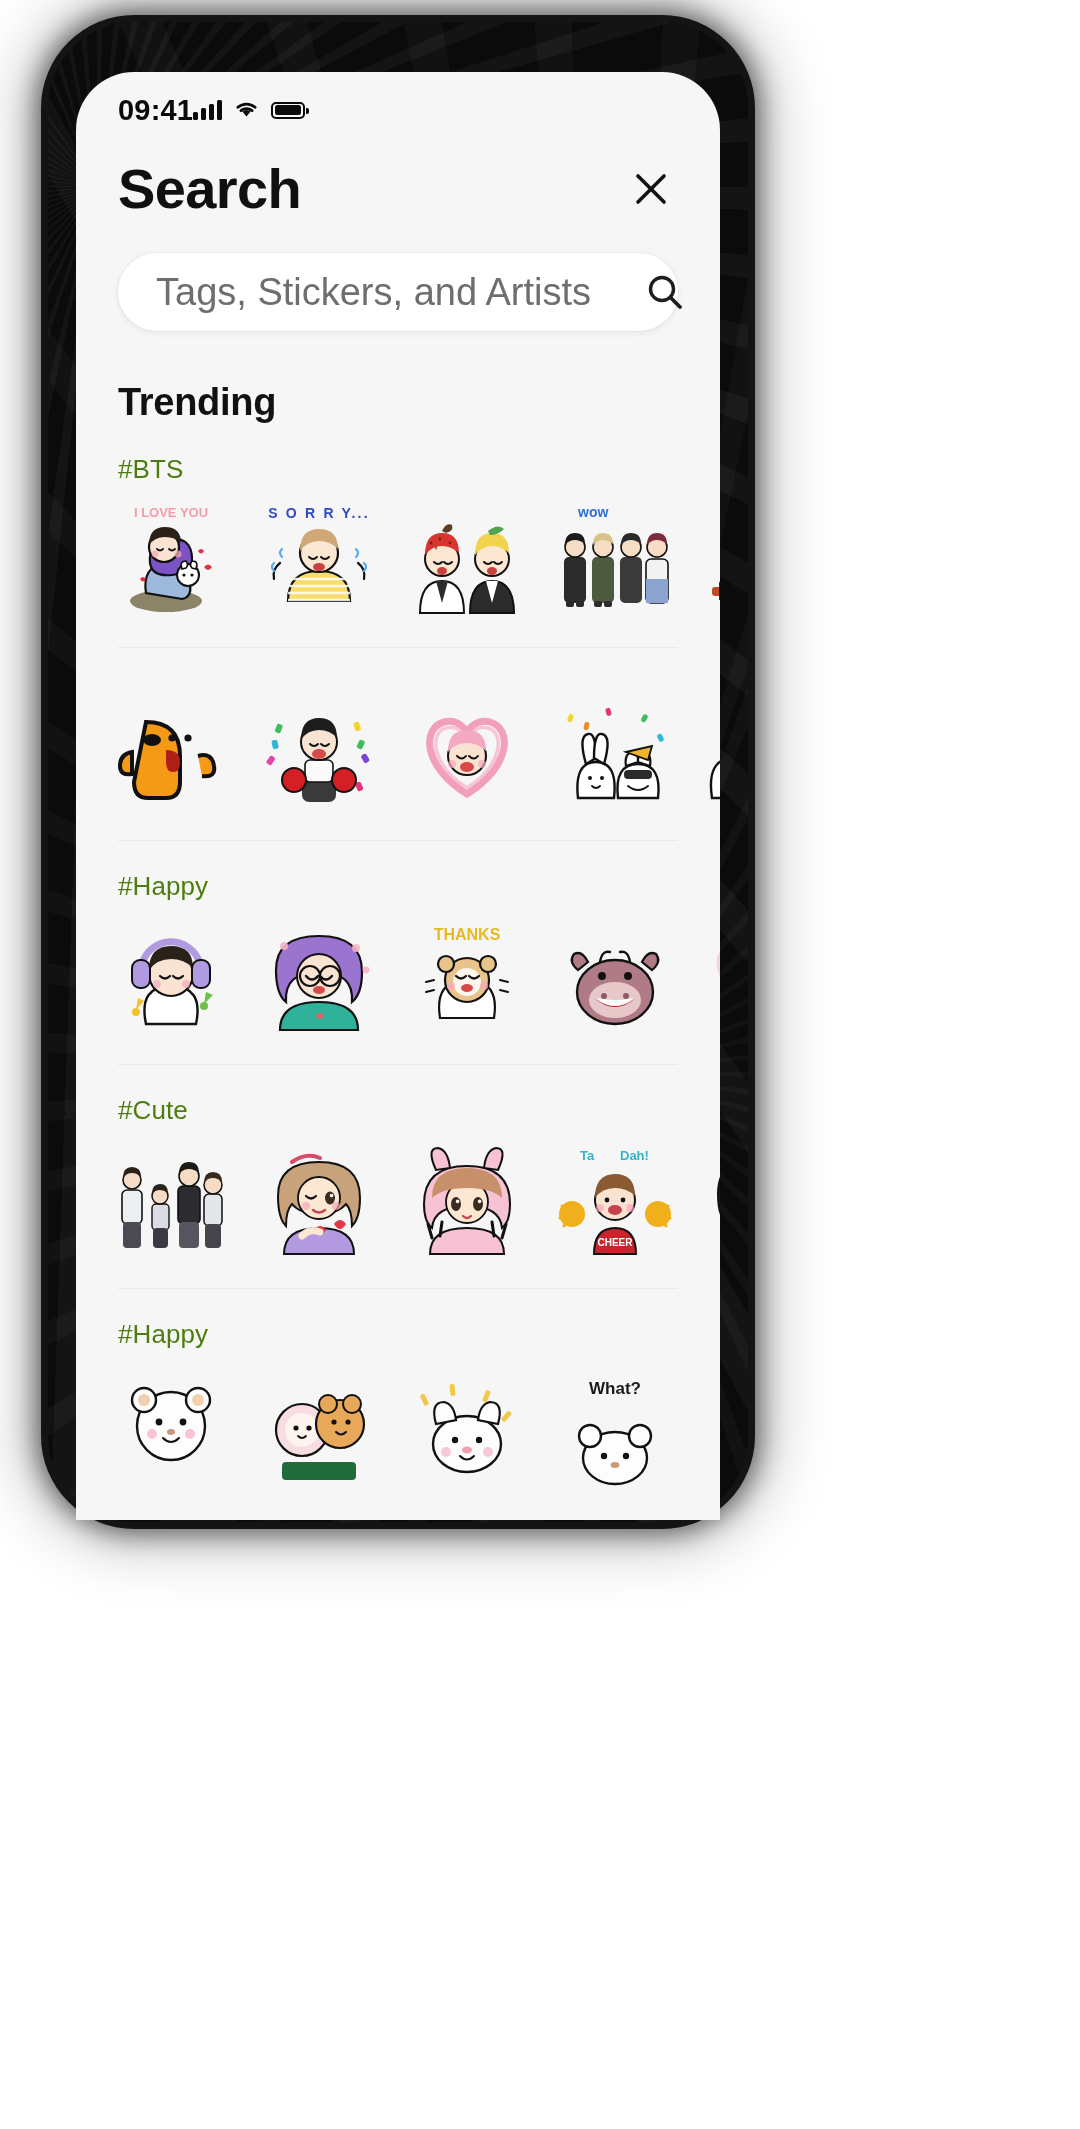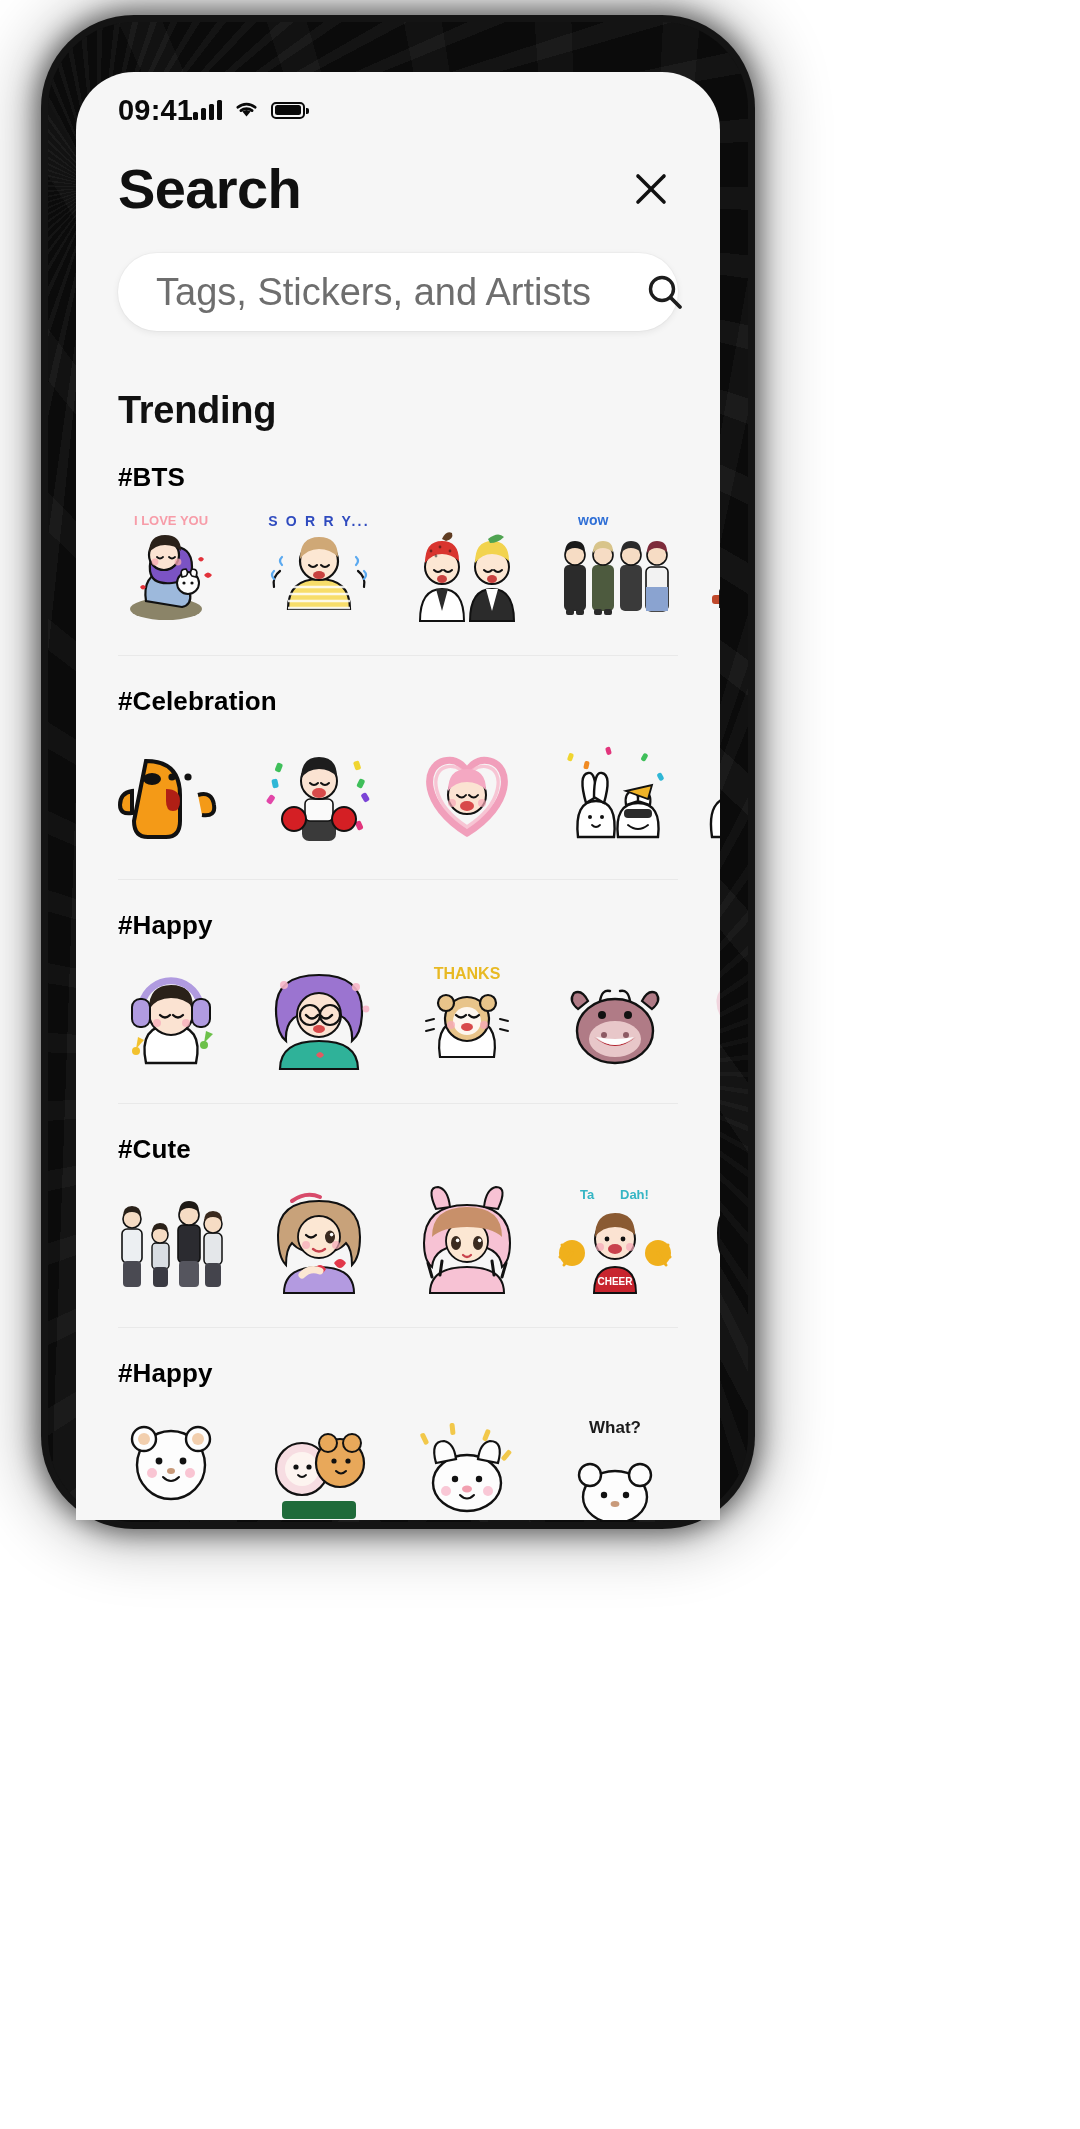--- a/index.html
+++ b/index.html
@@ -61,25 +61,25 @@
     box-shadow:0 2px 7px rgba(0,0,0,.07), 0 0 0 1px rgba(0,0,0,.025);
   }
   .search-input{
     flex:1; border:none; outline:none; background:transparent;
     font-family:"Liberation Sans", sans-serif; font-size:38px; color:#2a2a2a;
   }
   .search-input::placeholder{ color:#6e6e6e; }
   .search-icon{ flex:0 0 auto; display:flex; align-items:center; justify-content:center; cursor:pointer; }
 
   
-  .content{ padding:12px 0 0 0; height:1206px; overflow:hidden; }
+  .content{ padding:4px 0 0 0; height:1206px; overflow:hidden; }
   .trending-title{ font-size:38px; font-weight:700; color:#111; padding:46px 42px 0 42px; letter-spacing:-.3px; }
 
   .cat{ padding-top:30px; }
-  .cat-label{ font-size:26px; font-weight:700; color:#000000; padding:0 42px 0 42px; letter-spacing:.1px; }
+  .cat-label{ font-size:26px; font-weight:400; color:#4d7c0f; padding:0 42px 0 42px; letter-spacing:.1px; }
 
   .strip{ display:flex; gap:10px; padding:16px 0 0 34px; overflow:hidden; }
   .cell{ flex:0 0 122px; height:122px; margin-right:16px; position:relative; }
   .cell svg{ width:100%; height:100%; display:block; }
 
   .divider{ height:1px; background:#e9e9e9; margin:24px 42px 0 42px; }
 
   
   .cap{ font-family:"Liberation Sans", sans-serif; font-weight:700; }
 </style>
@@ -258,21 +258,20 @@
                 <path d="M36 64 q4 4 8 0" stroke="#111" stroke-width="2" fill="none" stroke-linecap="round"></path>
                 <path d="M18 82 q4-10 22-10 q18 0 22 10 v16 h-44Z" fill="#e06a6a" stroke="#111" stroke-width="1.8"></path>
               </svg>
             </div>
 
           </div>
           <div class="divider"></div>
         </div>
 
         <div class="cat">
-          <div class="cat-label">#Celebration</div>
           <div class="strip">
 
             <div class="cell">
               <svg viewBox="0 0 122 122">
                 <path d="M36 28 q34 0 34 34 v26 q0 16-14 16 h-18 q-14 0-14-16Z" fill="#f49a17" stroke="#111" stroke-width="4"></path>
                 <ellipse cx="42" cy="46" rx="9" ry="6" fill="#111"></ellipse>
                 <circle cx="62" cy="44" r="3.6" fill="#111"></circle>
                 <circle cx="78" cy="44" r="3.6" fill="#111"></circle>
                 <path d="M56 56 q14 0 14 12 q0 10-7 10 q-7 0-7-10Z" fill="#b01f15"></path>
                 <path d="M22 58 q-12 2-12 14 q0 10 12 8Z" fill="#f49a17" stroke="#111" stroke-width="4"></path>

